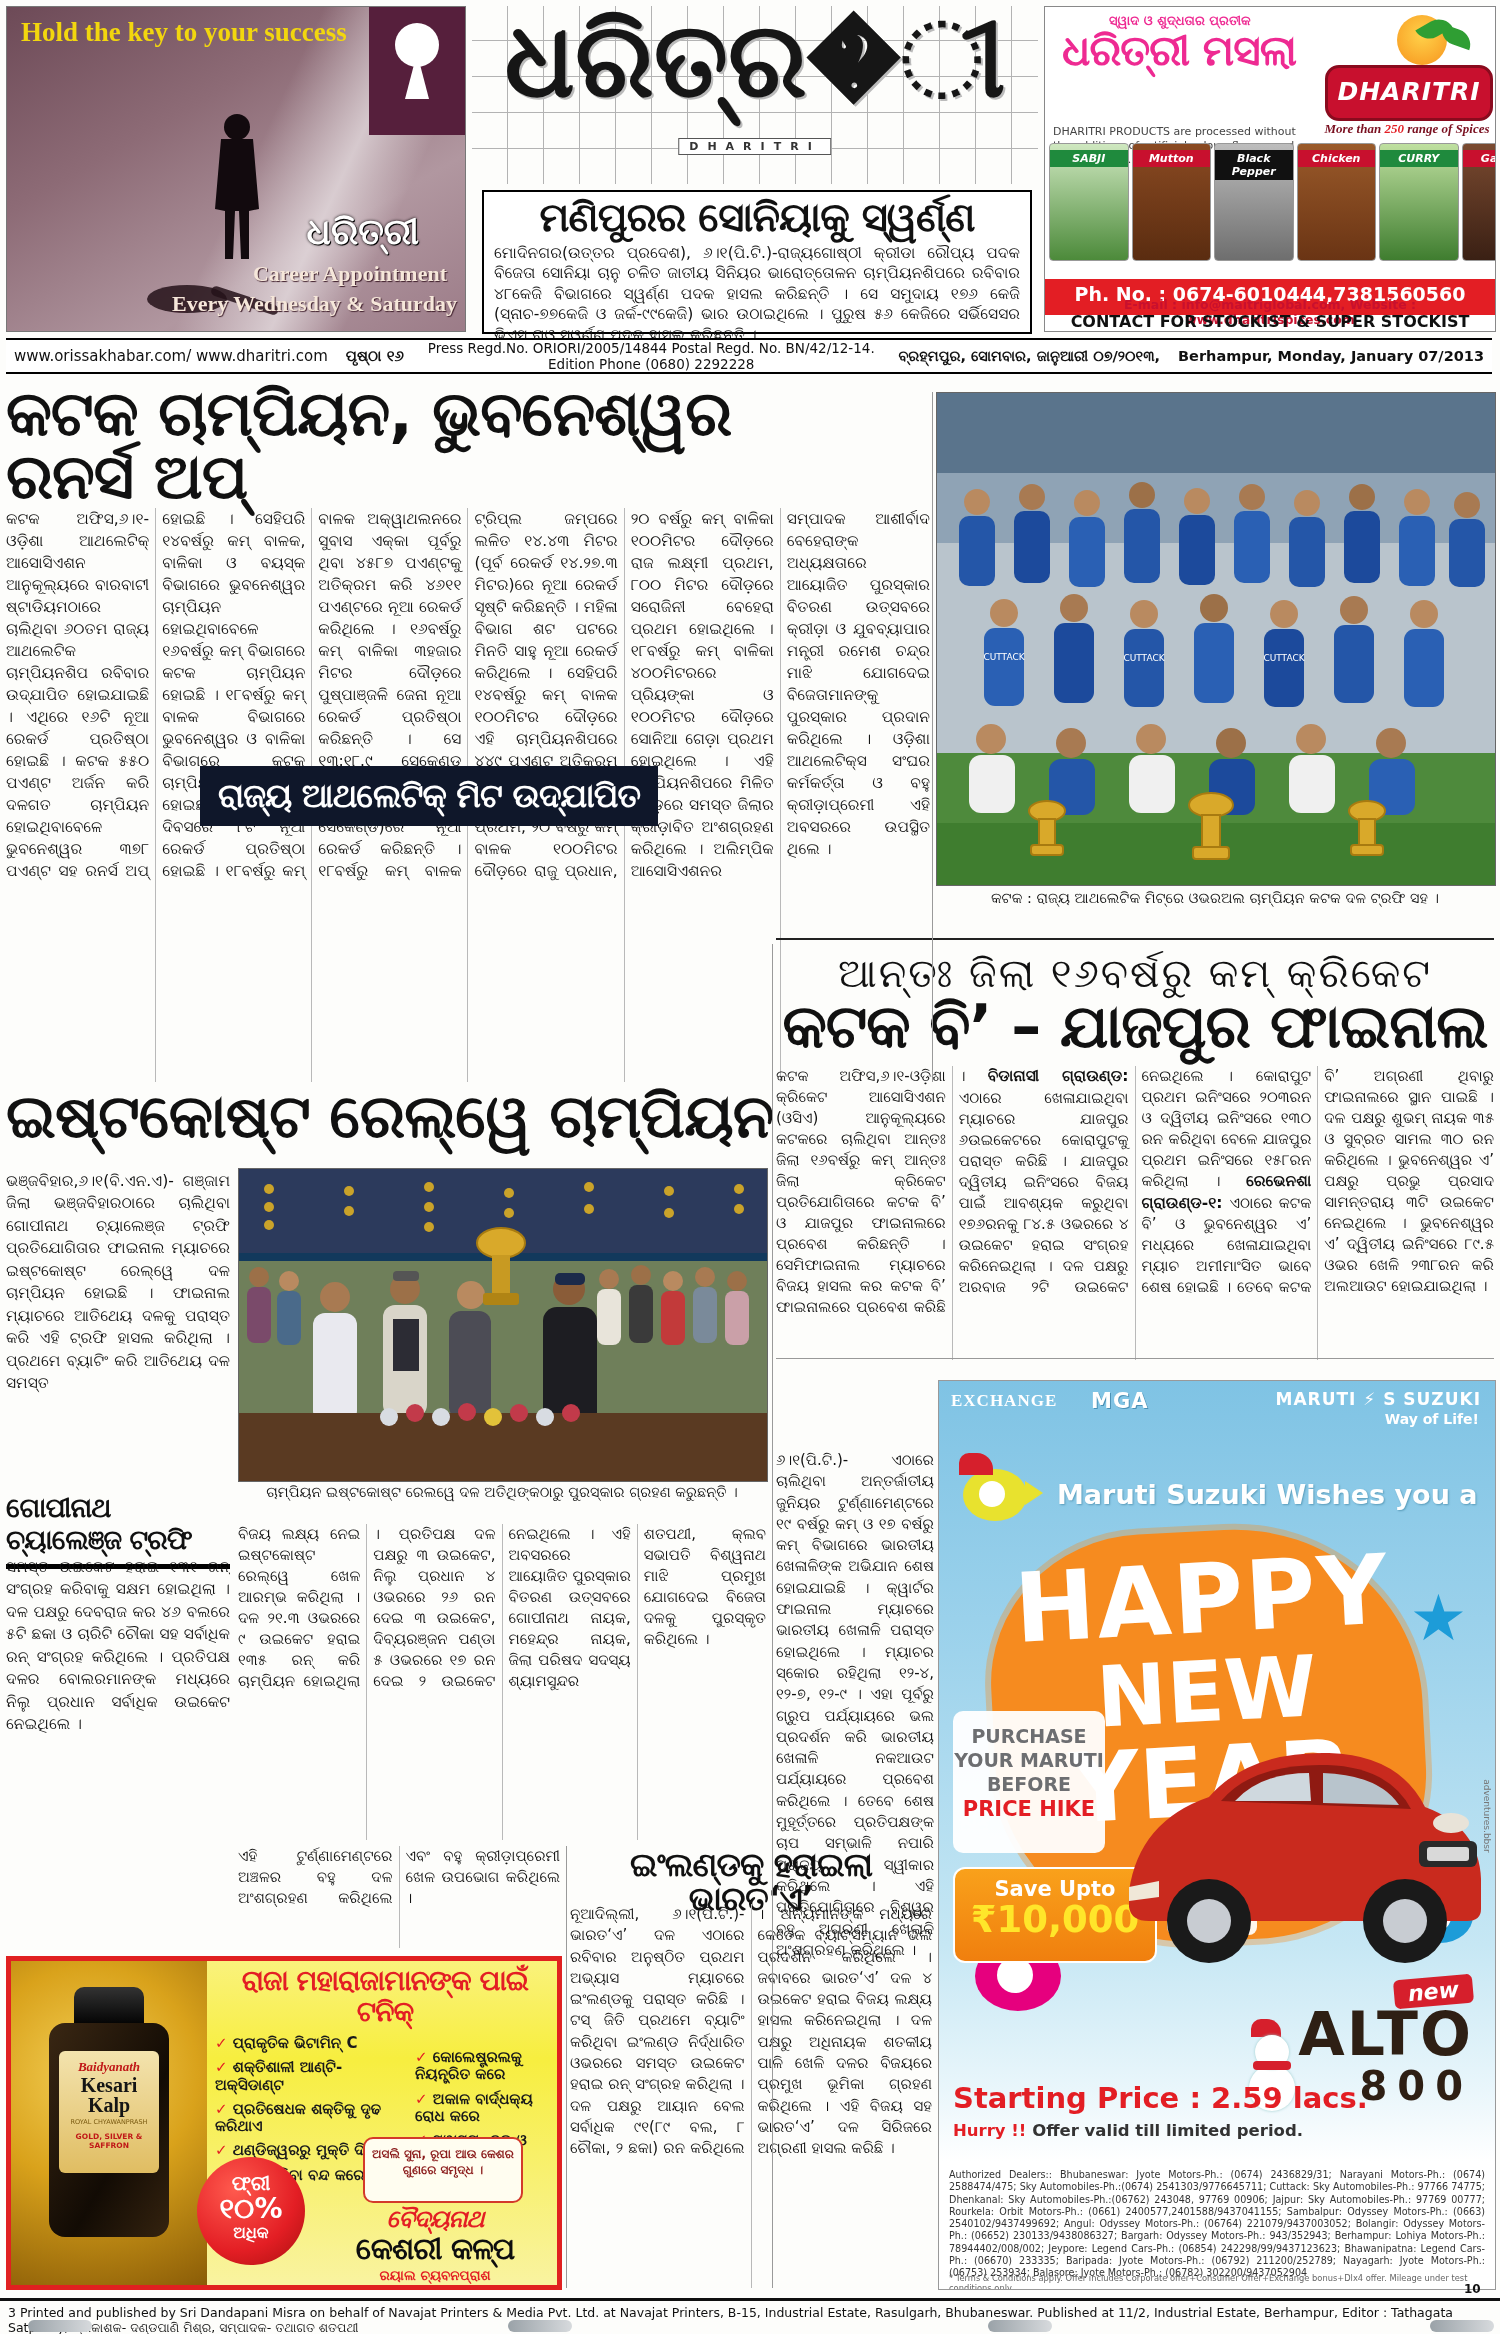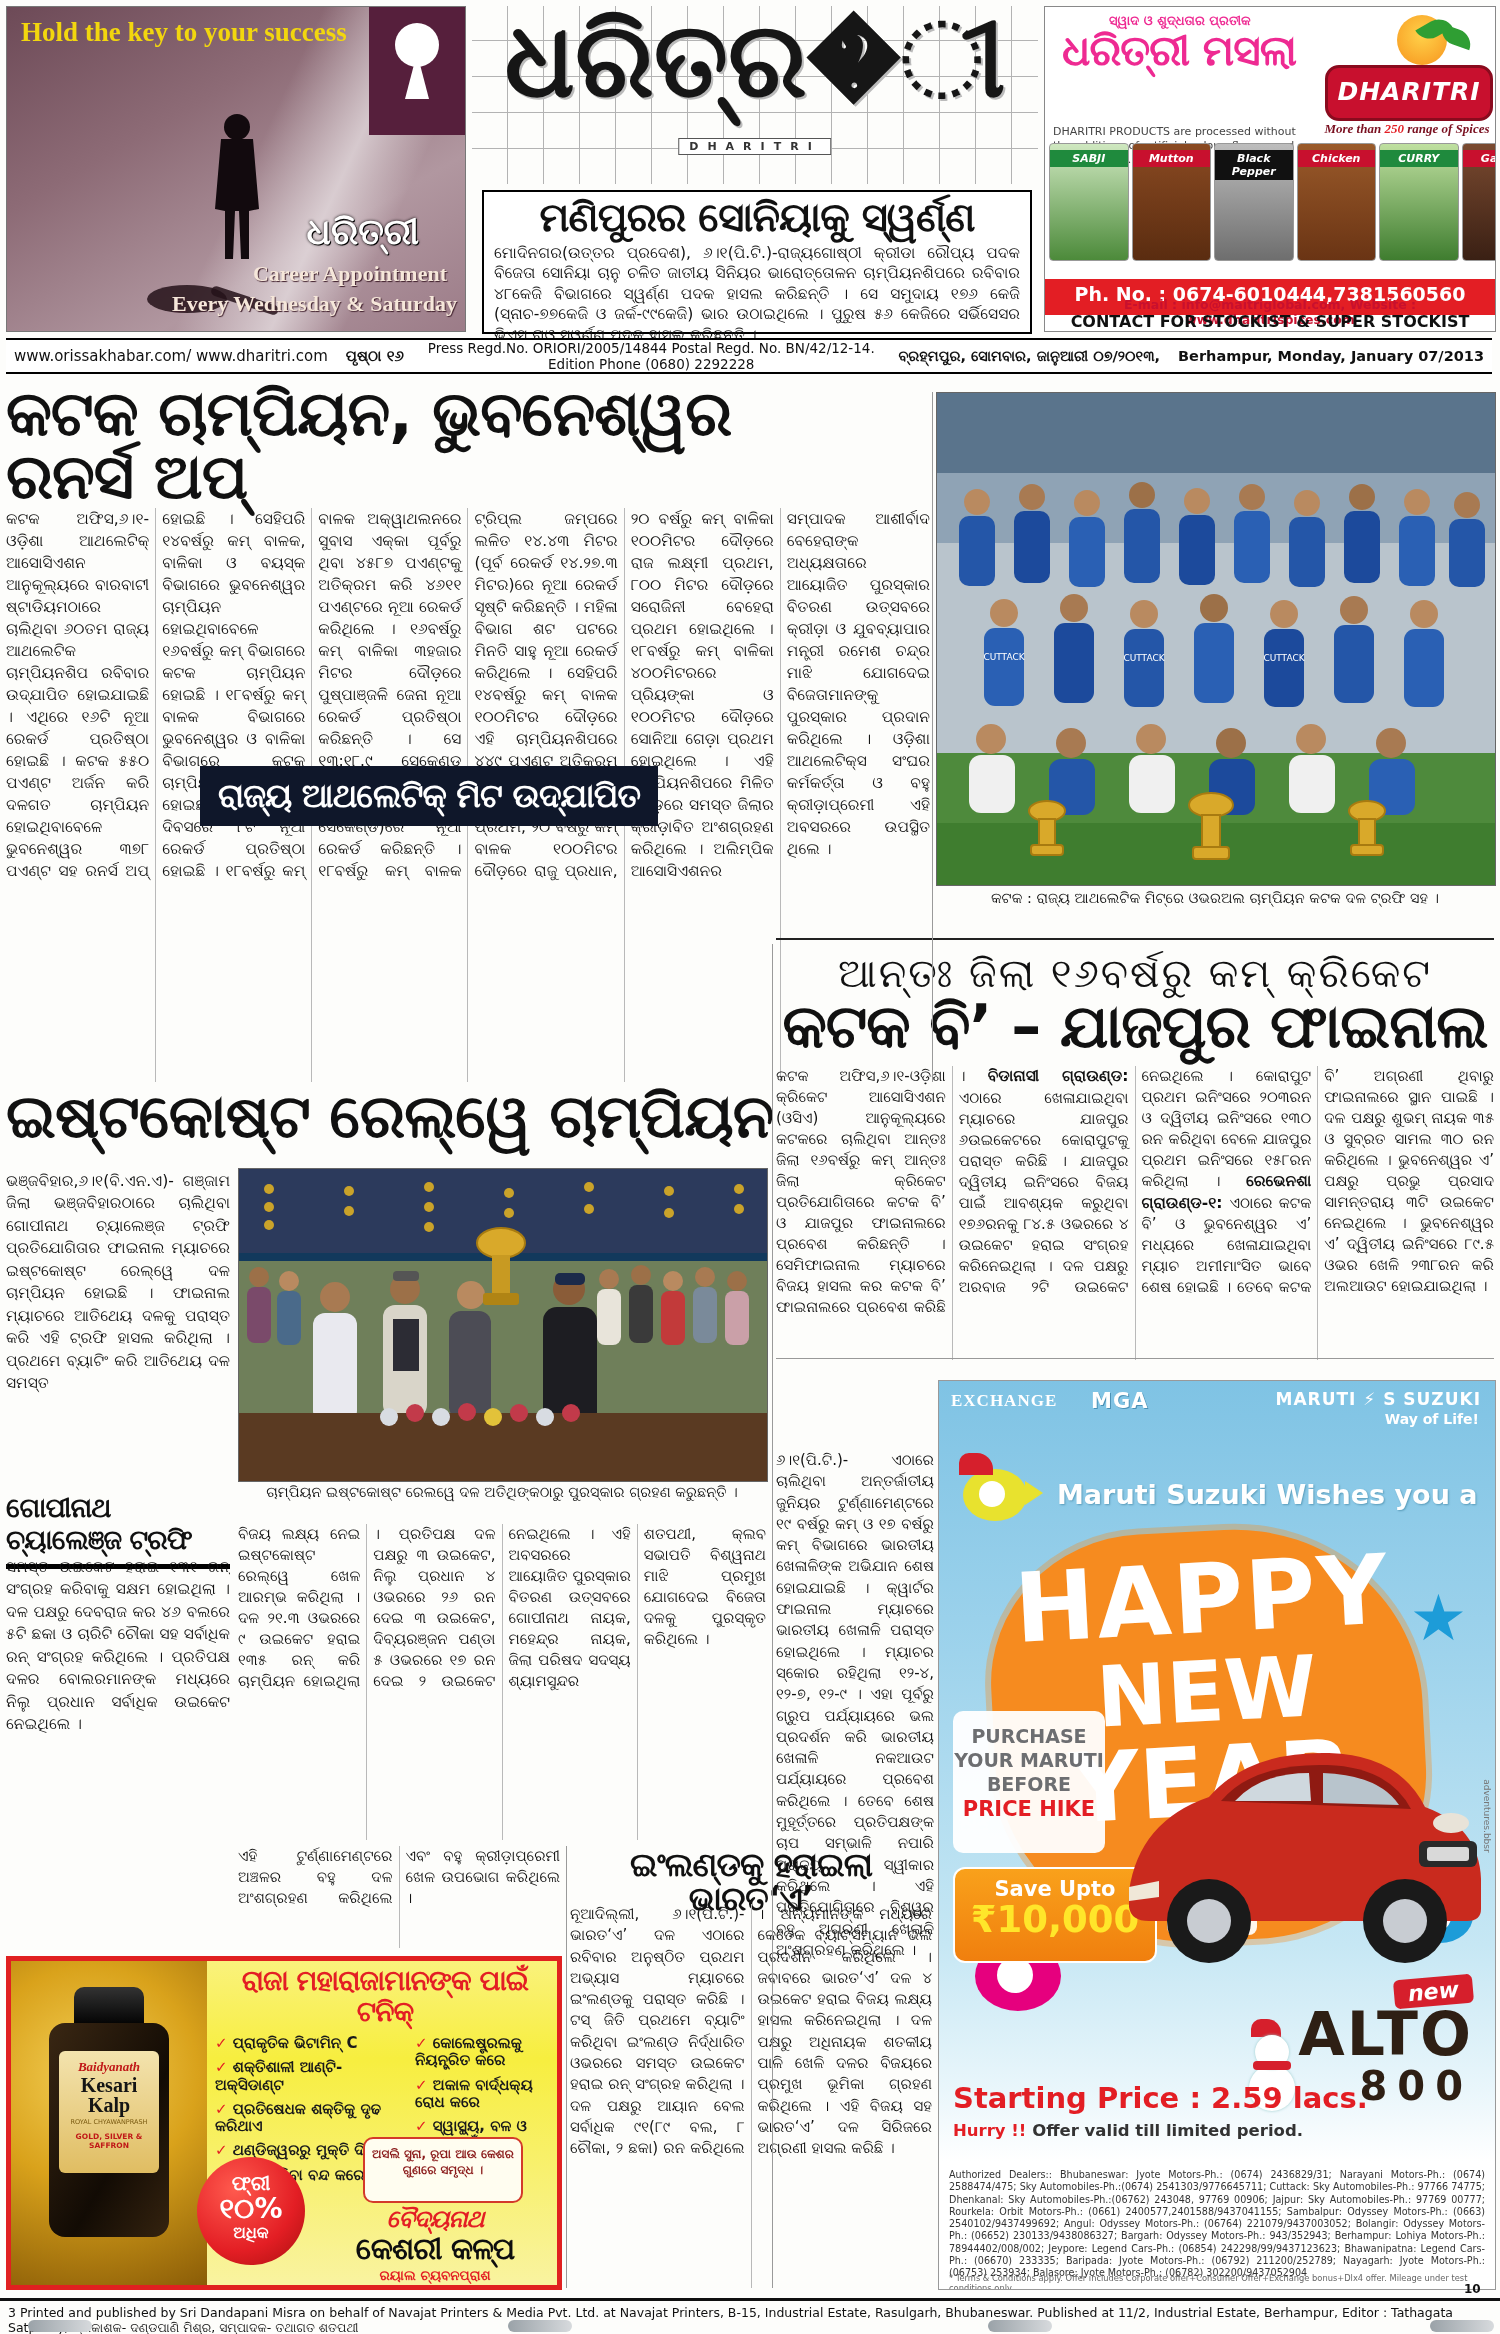--- a/index.html
+++ b/index.html
@@ -148,21 +148,21 @@
   .bd-bottle{position:absolute;left:38px;top:26px;width:120px;height:250px;}
   .bd-cap{position:absolute;left:25px;top:0;width:70px;height:40px;background:linear-gradient(180deg,#333,#000);border-radius:10px 10px 4px 4px;}
   .bd-body{position:absolute;left:0;top:36px;width:120px;height:214px;background:linear-gradient(120deg,#3a2713,#120b04 60%,#35230f);border-radius:16px;}
   .bd-label{position:absolute;left:10px;top:64px;width:100px;height:122px;background:linear-gradient(180deg,#f3e3ae,#e0bd62);border-radius:6px;text-align:center;overflow:hidden;}
   .bd-label .br{font:italic bold 13px "Liberation Serif",serif;color:#c01818;margin-top:8px;}
   .bd-label .nm{font:bold 20px "Liberation Serif",serif;color:#151515;line-height:1;}
   .bd-label .rs{font-size:6.5px;color:#7a5a10;margin-top:3px;}
   .bd-label .gs{font-size:7.5px;color:#c01818;font-weight:bold;margin-top:6px;}
   .bd-head{position:absolute;left:200px;top:4px;width:348px;text-align:center;color:#e31e24;font-weight:900;font-size:28px;line-height:1.12;letter-spacing:-1px;}
   .bd-list{position:absolute;left:204px;top:74px;width:196px;}
-  .bd-list2{position:absolute;left:404px;top:74px;width:142px;}
+  .bd-list2{position:absolute;left:404px;top:88px;width:142px;}
   .bd-item{font-size:15px;font-weight:bold;color:#18181a;margin-bottom:7px;line-height:1.15;}
   .bd-item .ck{color:#e31e24;font-weight:900;}
   .bd-note{position:absolute;left:352px;top:176px;width:160px;height:66px;border:2px solid #d33a2a;border-radius:10px;background:#fffdf0;color:#8a1a1a;font-weight:bold;font-size:12px;text-align:center;padding-top:8px;box-sizing:border-box;line-height:1.3;}
   .bd-circle{position:absolute;left:186px;top:196px;width:108px;height:108px;background:radial-gradient(circle at 35% 30%,#ff5a4e,#e31e24 60%,#a80f0f);border-radius:50%;color:#fff;text-align:center;font-weight:900;}
   .bd-circle .f1{font-size:20px;margin-top:14px;}
   .bd-circle .f2{font-size:28px;line-height:1;}
   .bd-circle .f3{font-size:16px;}
   .bd-brand{position:absolute;left:306px;top:244px;width:236px;text-align:center;}
   .bd-logo{font:italic 900 24px "DejaVu Sans",sans-serif;color:#e31e24;letter-spacing:-1px;}
   .bd-prod{font-weight:900;font-size:30px;color:#0e0e0e;line-height:1.05;letter-spacing:-1px;}

